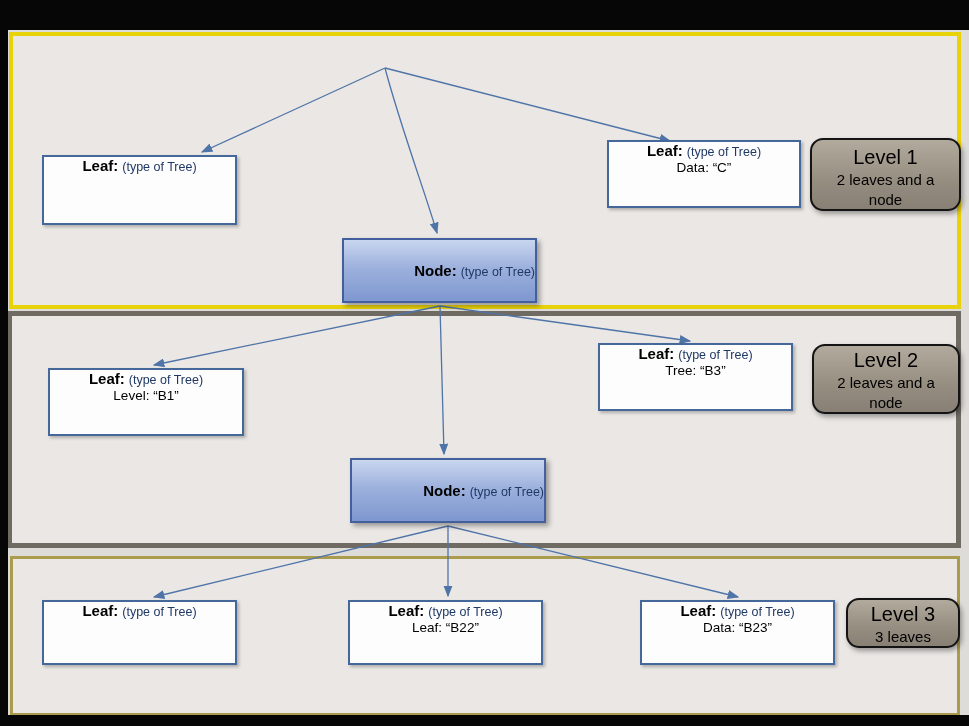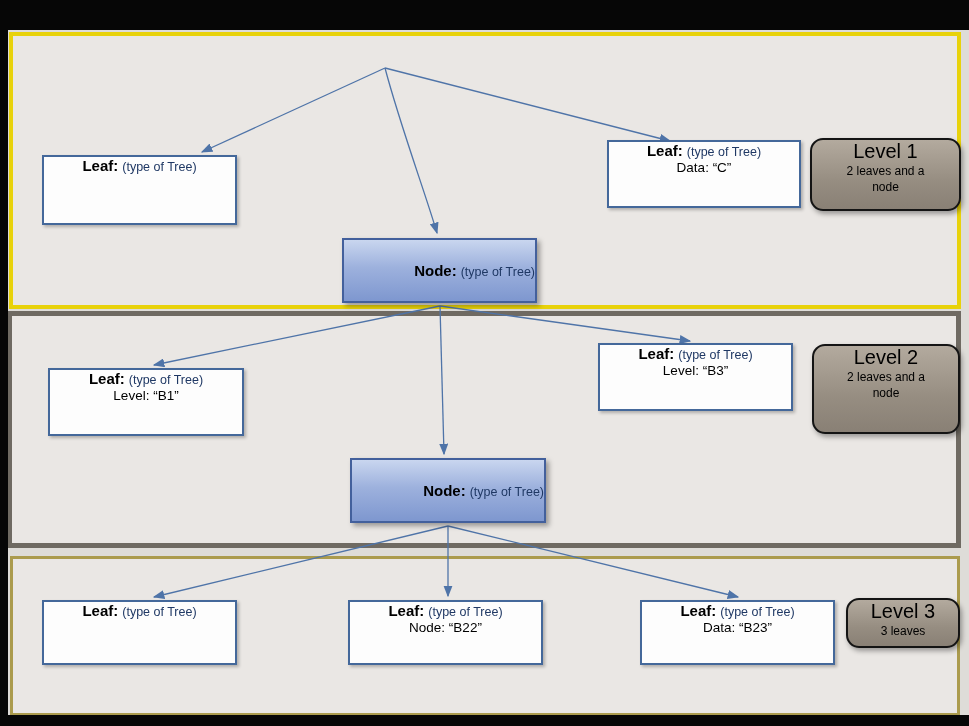--- a/index.html
+++ b/index.html
@@ -41,36 +41,36 @@
     border:2px solid #43609c;
     background:linear-gradient(180deg,#c9d6ef 0%, var(--node-fill-top,#9db1dd) 45%, var(--node-fill-bottom,#7e97cf) 100%);
     box-shadow:3px 3px 5px rgba(0,0,0,0.35);
     display:flex; align-items:center; justify-content:flex-end;
   }
 
   .badge {
     position:absolute; z-index:10;
     background:linear-gradient(180deg,#b3aa9e 0%, var(--badge-fill,#968d81) 60%, #898075 100%);
     border:2px solid #141414; border-radius:13px;
-    display:flex; flex-direction:column; align-items:center; justify-content:flex-start;
+    display:flex; flex-direction:column; align-items:center; justify-content:flex-end;
     text-align:center; box-shadow:2px 3px 5px rgba(0,0,0,0.35);
   }
   .badge-title { font-size:20px; color:#000; line-height:1.1; }
-  .badge-sub   { font-size:12px; color:#000; line-height:1.3; width:104px; margin-top:2px; }
+  .badge-sub   { font-size:15px; color:#000; line-height:1.3; width:104px; margin-top:2px; }
 
   
   #leaf-a   { left:42px;  top:155px; width:195px; height:70px; }
   #leaf-c   { left:607px; top:140px; width:194px; height:68px; }
   #node-1   { left:342px; top:238px; width:195px; height:65px; }
   #badge-1  { left:810px; top:138px; width:151px; height:73px; }
 
   #leaf-b1  { left:48px;  top:368px; width:196px; height:68px; }
   #leaf-b3  { left:598px; top:343px; width:195px; height:68px; }
   #node-2   { left:350px; top:458px; width:196px; height:65px; }
-  #badge-2  { left:812px; top:344px; width:148px; height:90px; }
+  #badge-2  { left:812px; top:344px; width:148px; height:70px; }
 
   #leaf-b21 { left:42px;  top:600px; width:195px; height:65px; }
   #leaf-b22 { left:348px; top:600px; width:195px; height:65px; }
   #leaf-b23 { left:640px; top:600px; width:195px; height:65px; }
   #badge-3  { left:846px; top:598px; width:114px; height:50px; }
   #badge-3 .badge-sub { width:90px; }
 </style>
 </head>
 <body>
 
@@ -128,21 +128,21 @@
     <div class="box-title">
       <span class="box-label">Leaf:</span><span class="box-type">(type of Tree)</span>
     </div>
     <div class="leaf-data">Level: “B1”</div>
   </div>
 
   <div class="leaf" id="leaf-b3">
     <div class="box-title">
       <span class="box-label">Leaf:</span><span class="box-type">(type of Tree)</span>
     </div>
-    <div class="leaf-data">Level: “B3”</div>
+    <div class="leaf-data">Tree: “B3”</div>
   </div>
 
   <div class="node" id="node-2">
     <div class="box-title">
       <span class="box-label">Node:</span><span class="box-type">(type of Tree)</span>
     </div>
   </div>
 
   <div class="badge" id="badge-2">
     <div class="badge-title">Level 2</div>
@@ -152,21 +152,21 @@
   <div class="leaf" id="leaf-b21">
     <div class="box-title">
       <span class="box-label">Leaf:</span><span class="box-type">(type of Tree)</span>
     </div>
   </div>
 
   <div class="leaf" id="leaf-b22">
     <div class="box-title">
       <span class="box-label">Leaf:</span><span class="box-type">(type of Tree)</span>
     </div>
-    <div class="leaf-data">Node: “B22”</div>
+    <div class="leaf-data">Leaf: “B22”</div>
   </div>
 
   <div class="leaf" id="leaf-b23">
     <div class="box-title">
       <span class="box-label">Leaf:</span><span class="box-type">(type of Tree)</span>
     </div>
     <div class="leaf-data">Data: “B23”</div>
   </div>
 
   <div class="badge" id="badge-3">

